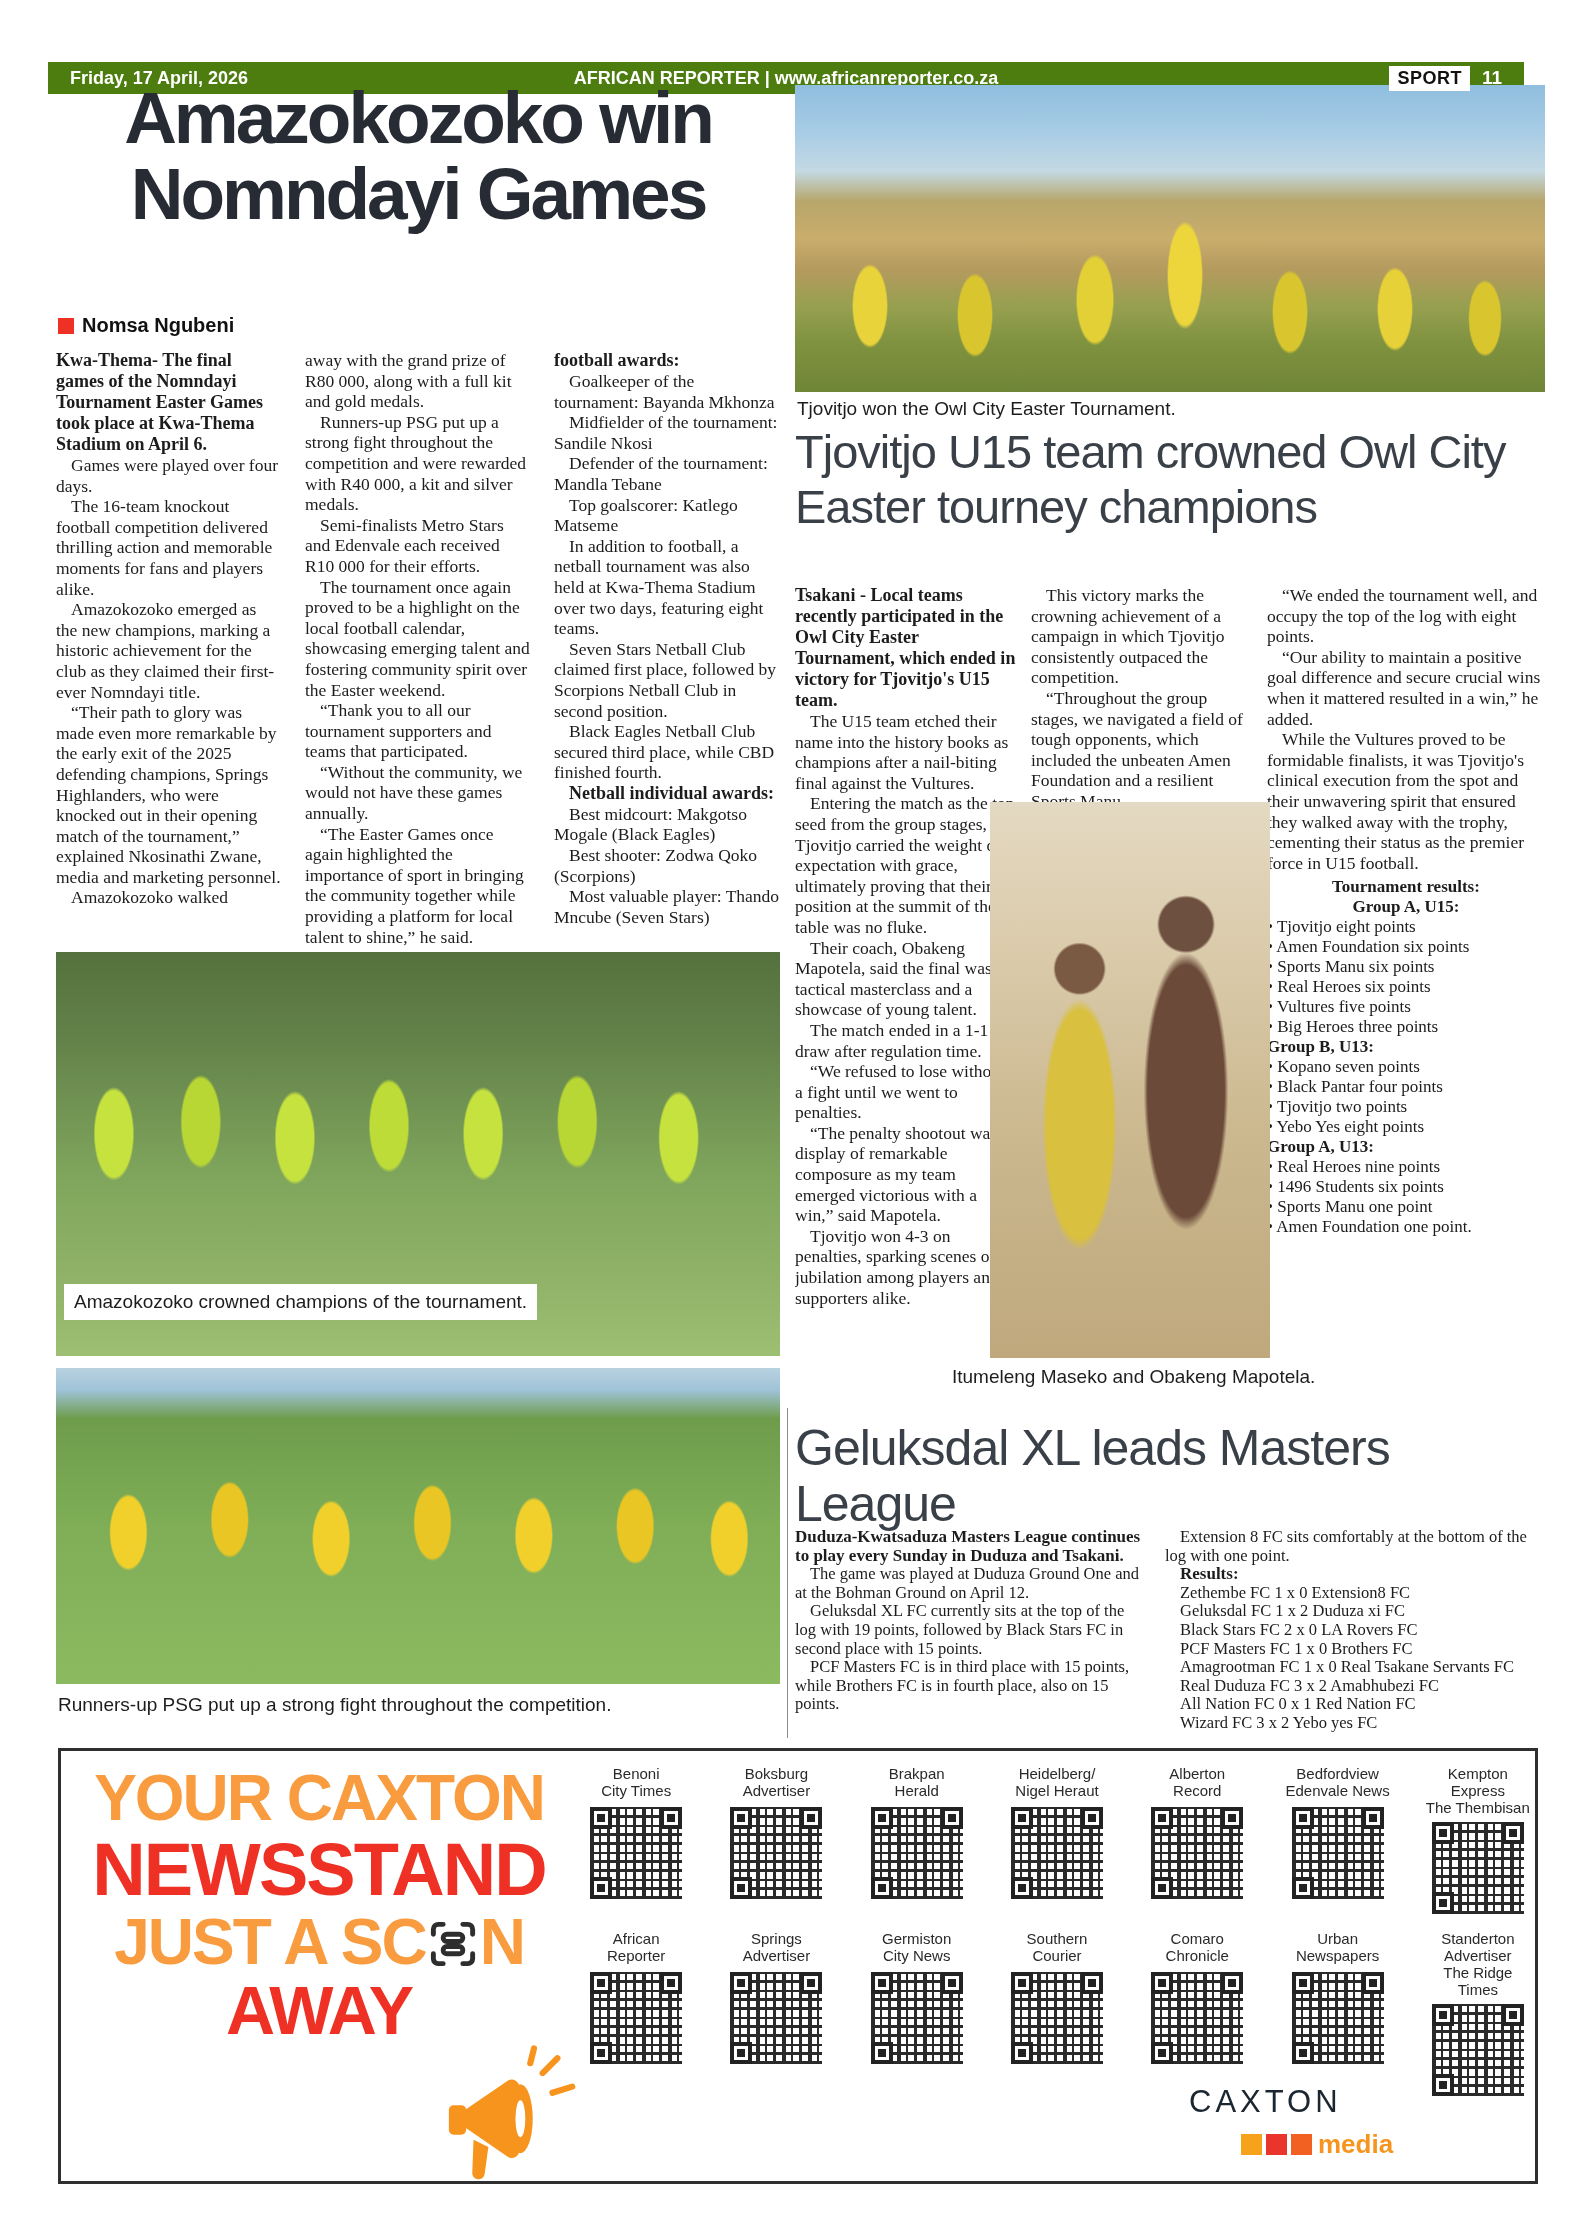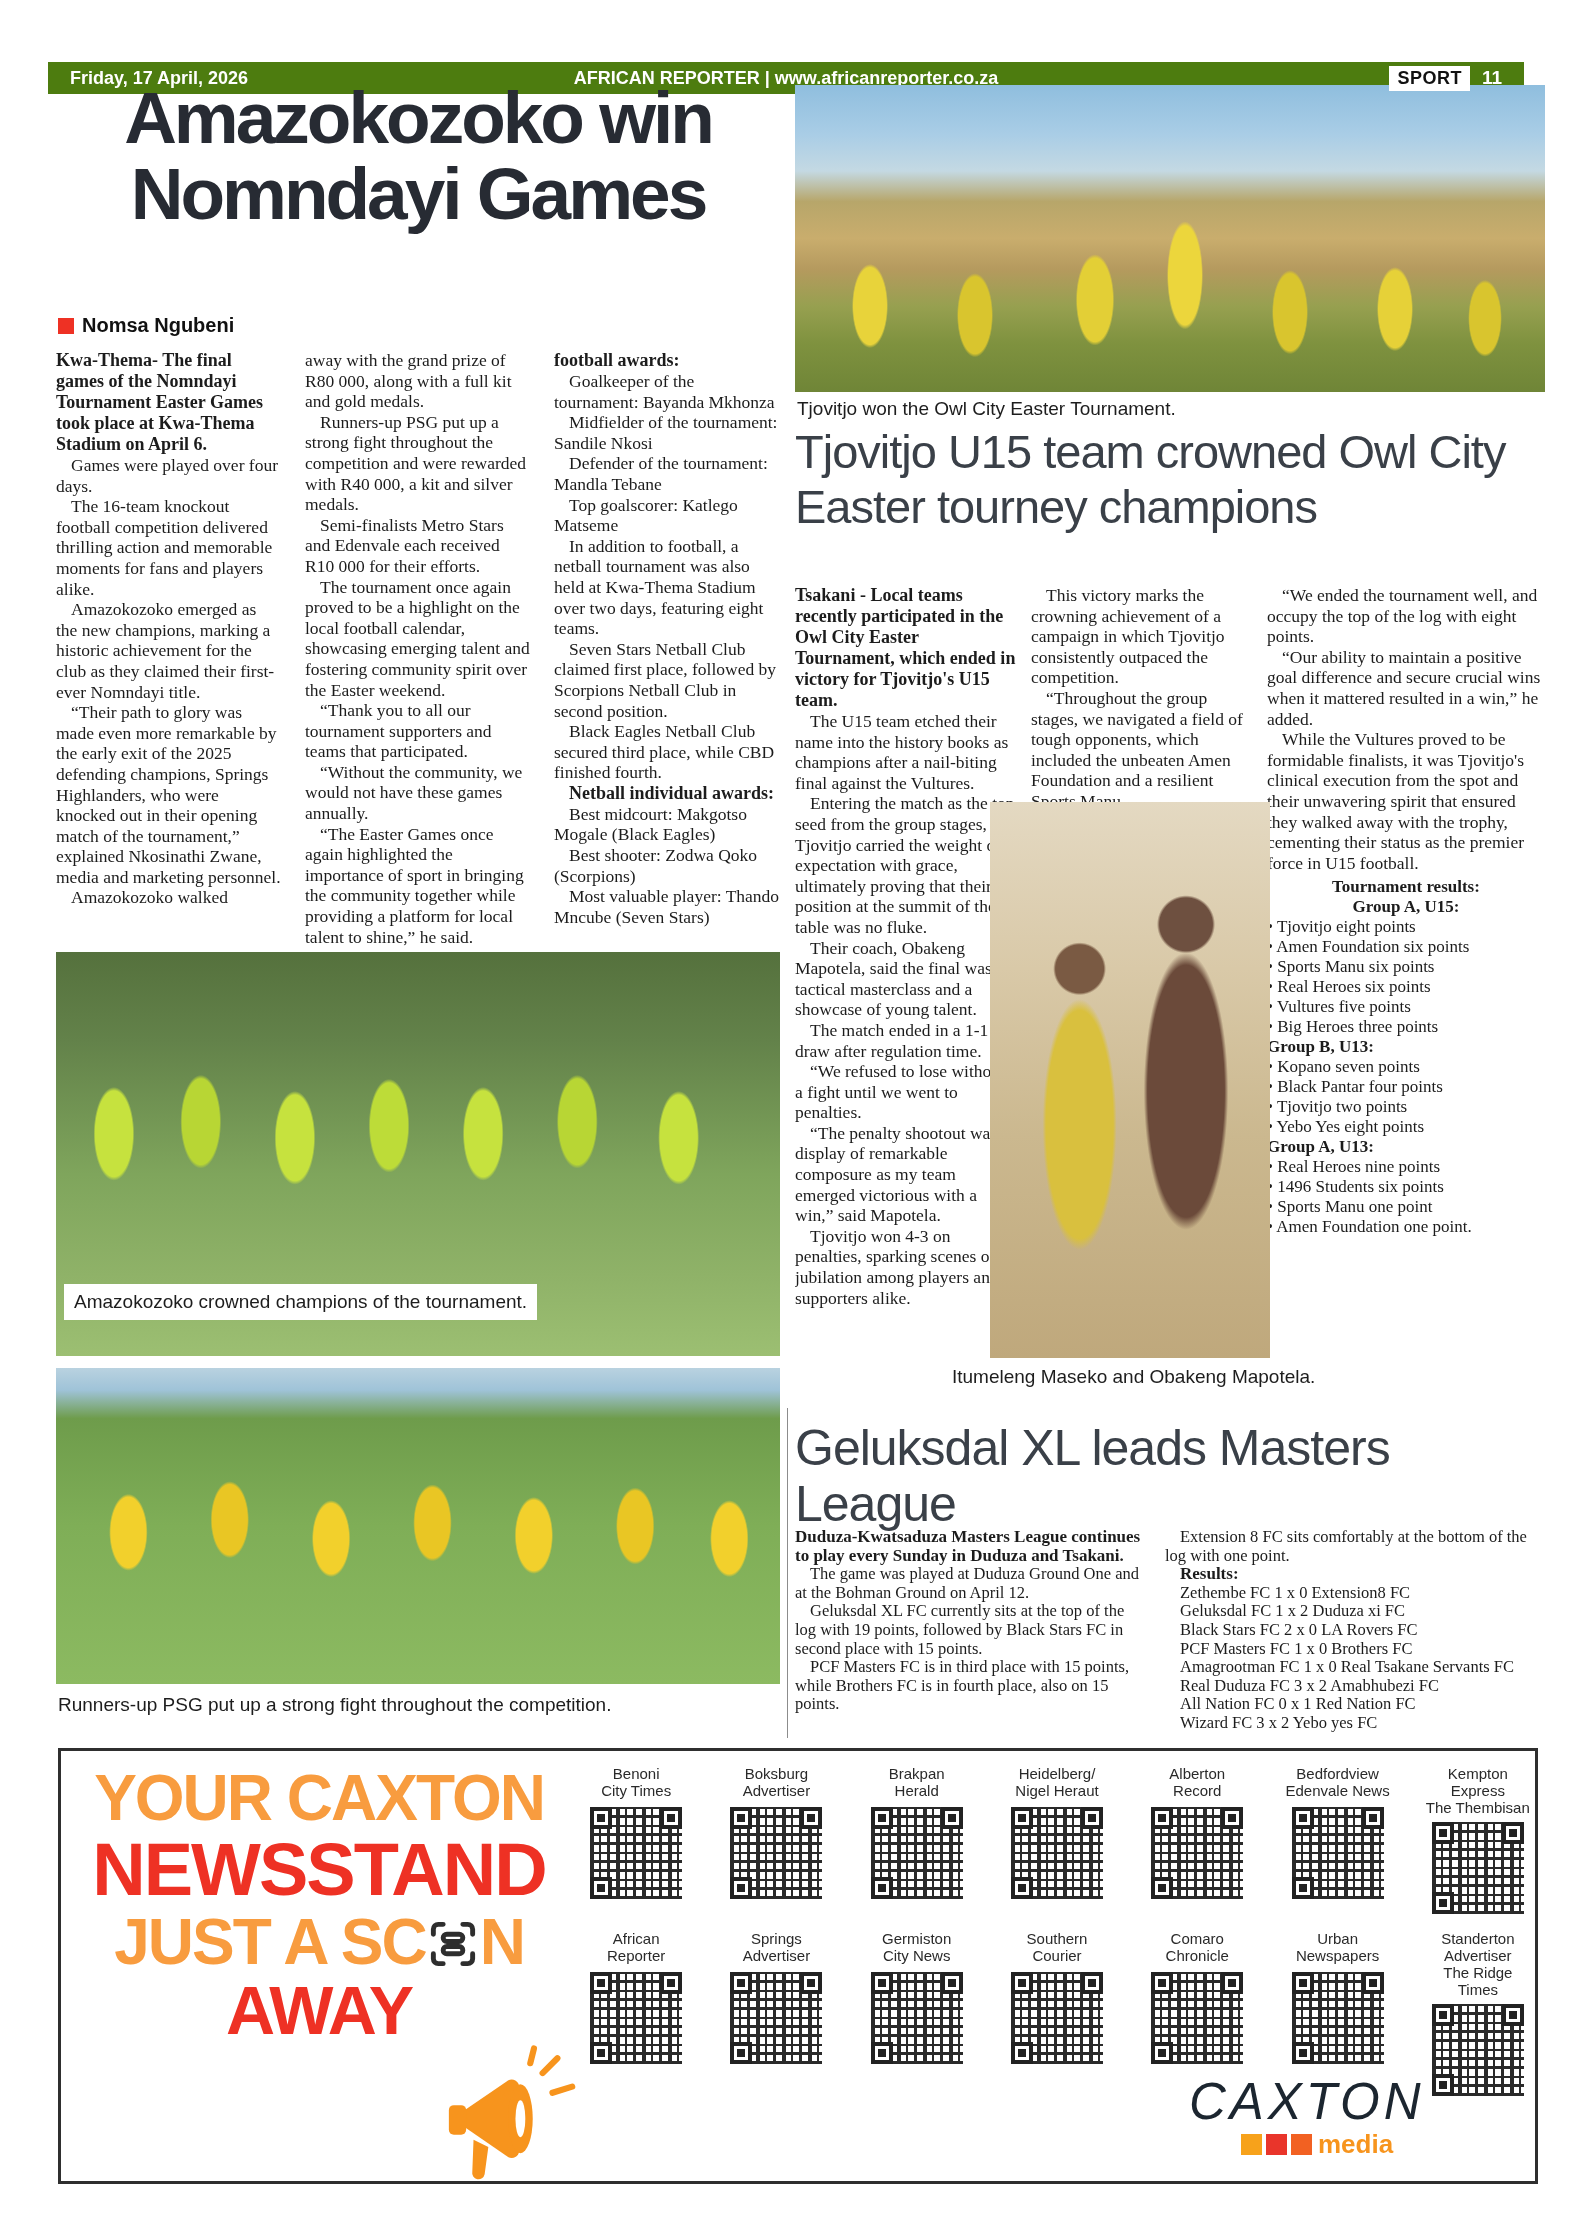--- a/index.html
+++ b/index.html
@@ -100,21 +100,21 @@
         repeating-linear-gradient(0deg,#2a2a2a 0 3px,transparent 3px 9px,#2a2a2a 9px 12px,transparent 12px 18px,#2a2a2a 18px 20px,transparent 20px 27px);}
   .qr .f{position:absolute;width:22px;height:22px;background:#fff;border:4px solid #222;box-sizing:border-box;}
   .qr .f::after{content:"";position:absolute;inset:3px;background:#222;}
   .qr .tl{top:0;left:0}.qr .tr{top:0;right:0}.qr .bl{bottom:0;left:0}
   .banner{position:absolute;left:448px;top:328px;width:662px;height:84px;background:#f23b2c;border-radius:14px;
           color:#fff;box-sizing:border-box;padding:12px 16px 10px 96px;z-index:1;}
   .banner .bt{font-size:30px;font-weight:bold;letter-spacing:.5px;line-height:32px;}
   .banner .bs{font-size:19px;font-weight:bold;line-height:24px;}
   .mega{position:absolute;left:378px;top:290px;width:148px;height:148px;z-index:3;}
   .caxton{position:absolute;left:1128px;top:326px;width:260px;color:#1c2630;}
-  .caxton .cname{font-size:51px;letter-spacing:4px;line-height:50px;font-style:italic;}
+  .caxton .cname{font-size:31px;letter-spacing:4px;line-height:50px;}
   .caxrow{display:flex;align-items:center;gap:4px;margin-top:2px;padding-left:52px;}
   .caxrow .sq1{width:21px;height:21px;background:#f7a21b;}
   .caxrow .sq2{width:21px;height:21px;background:#e9352b;}
   .caxrow .sq3{width:21px;height:21px;background:#f26122;}
   .caxrow .cm{font-size:26px;font-weight:bold;color:#f7941d;margin-left:2px;}
 </style>
 </head>
 <body>
 
 <div class="page">

